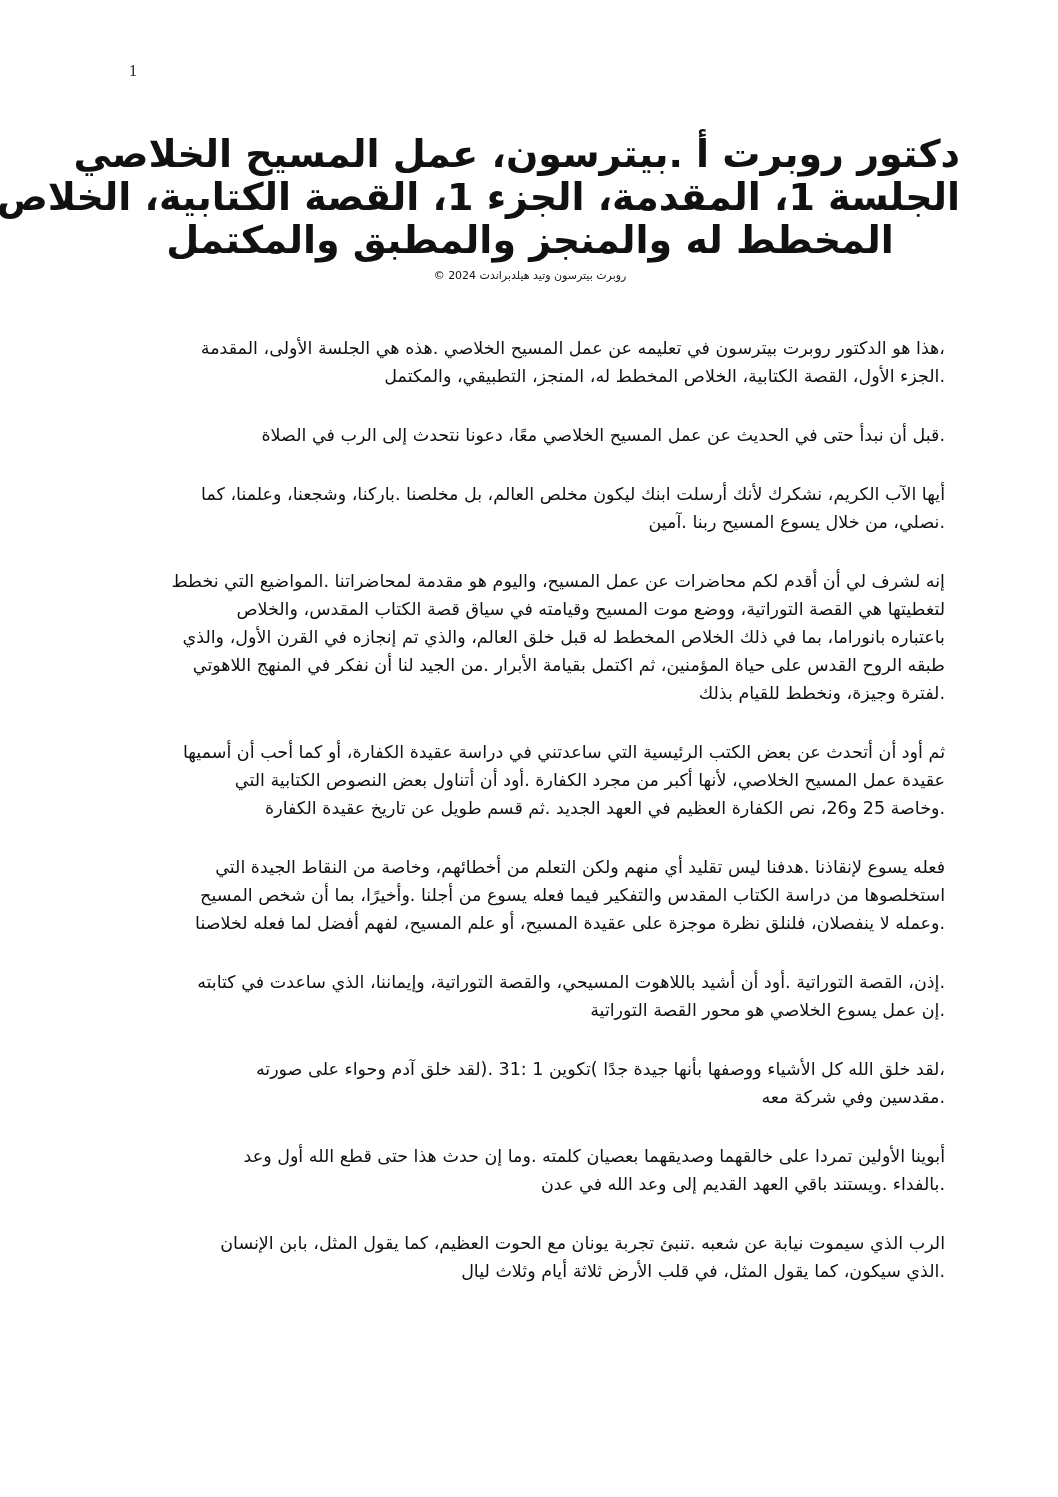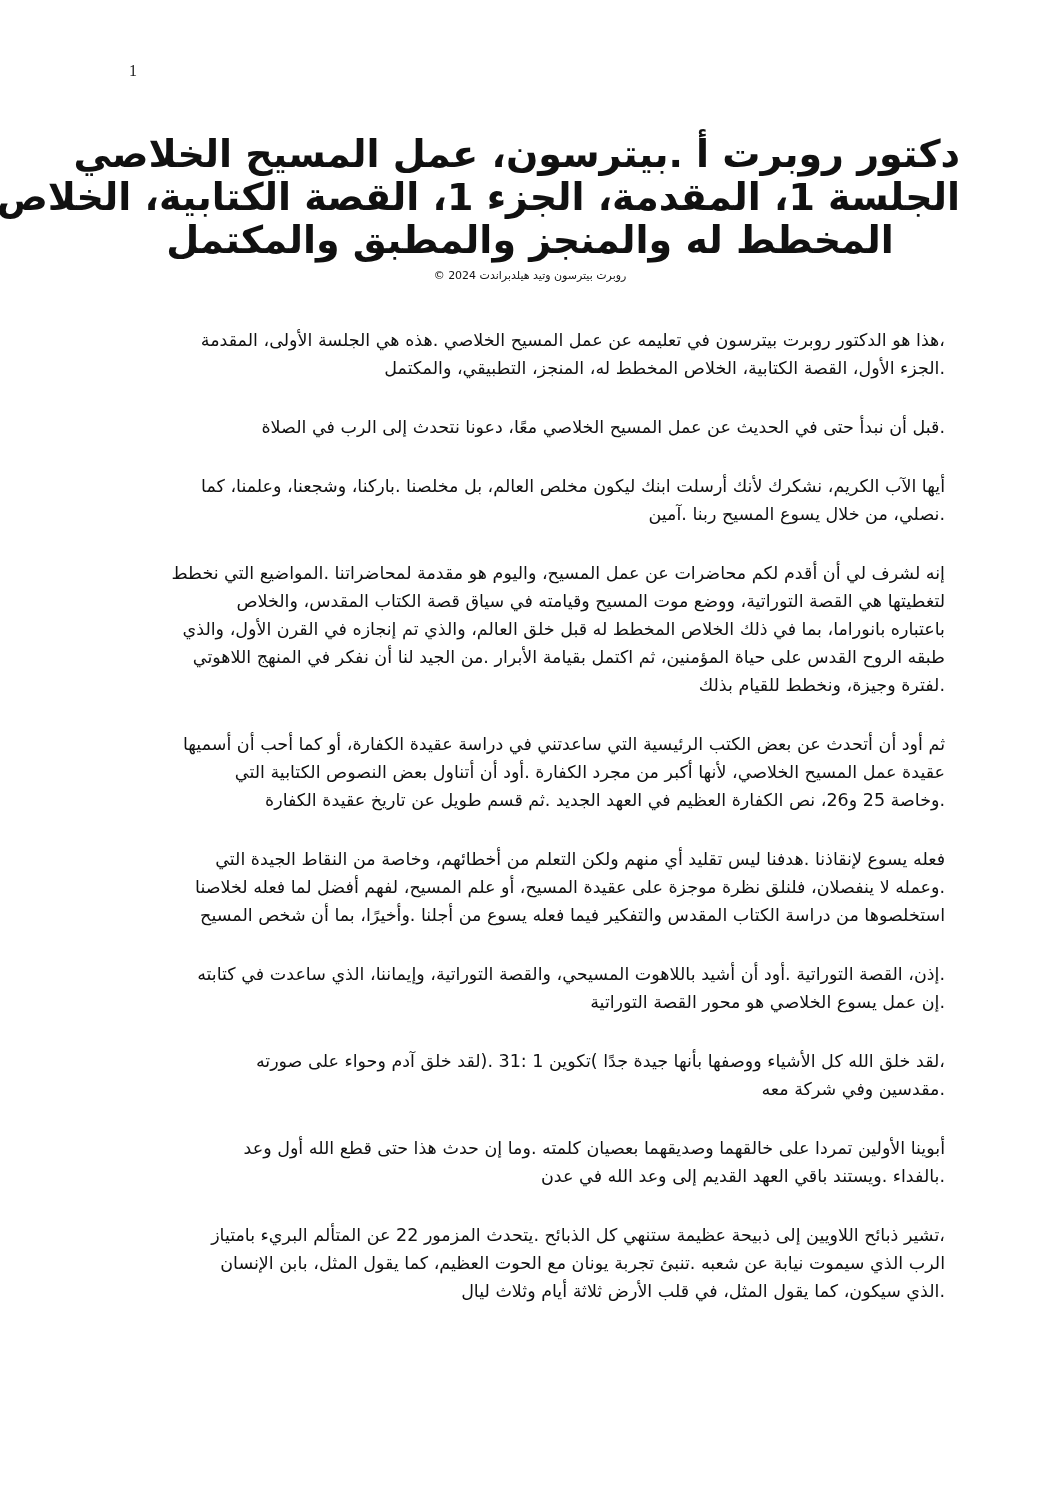--- a/index.html
+++ b/index.html
@@ -45,21 +45,21 @@
       white-space: nowrap;
     }
     .body {
       position: absolute;
       left: 130px;
       width: 815px;
       top: 318px;
       direction: rtl;
     }
     .para {
-      margin: 8px 0 31px 0;
+      margin: 16px 0 31px 0;
     }
     .line {
       font-size: 17.5px;
       line-height: 28px;
       white-space: nowrap;
       text-align: right;
       direction: rtl;
       unicode-bidi: bidi-override;
       unicode-bidi: plaintext;
     }
@@ -95,33 +95,32 @@
     <div class="line">طبقه الروح القدس على حياة المؤمنين، ثم اكتمل بقيامة الأبرار .من الجيد لنا أن نفكر في المنهج اللاهوتي</div>
     <div class="line">.لفترة وجيزة، ونخطط للقيام بذلك</div>
   </div>
   <div class="para">
     <div class="line">ثم أود أن أتحدث عن بعض الكتب الرئيسية التي ساعدتني في دراسة عقيدة الكفارة، أو كما أحب أن أسميها</div>
     <div class="line">عقيدة عمل المسيح الخلاصي، لأنها أكبر من مجرد الكفارة .أود أن أتناول بعض النصوص الكتابية التي</div>
     <div class="line">.وخاصة 25 و26، نص الكفارة العظيم في العهد الجديد .ثم قسم طويل عن تاريخ عقيدة الكفارة</div>
   </div>
   <div class="para">
     <div class="line">فعله يسوع لإنقاذنا .هدفنا ليس تقليد أي منهم ولكن التعلم من أخطائهم، وخاصة من النقاط الجيدة التي</div>
+    <div class="line">استخلصوها من دراسة الكتاب المقدس والتفكير فيما فعله يسوع من أجلنا .وأخيرًا، بما أن شخص المسيح</div>
     <div class="line">.وعمله لا ينفصلان، فلنلق نظرة موجزة على عقيدة المسيح، أو علم المسيح، لفهم أفضل لما فعله لخلاصنا</div>
-    <div class="line">استخلصوها من دراسة الكتاب المقدس والتفكير فيما فعله يسوع من أجلنا .وأخيرًا، بما أن شخص المسيح</div>
   </div>
   <div class="para">
     <div class="line">.إذن، القصة التوراتية .أود أن أشيد باللاهوت المسيحي، والقصة التوراتية، وإيماننا، الذي ساعدت في كتابته</div>
     <div class="line">.إن عمل يسوع الخلاصي هو محور القصة التوراتية</div>
   </div>
   <div class="para">
     <div class="line">،لقد خلق الله كل الأشياء ووصفها بأنها جيدة جدًا )تكوين 1 :31 .(لقد خلق آدم وحواء على صورته</div>
     <div class="line">.مقدسين وفي شركة معه</div>
   </div>
   <div class="para">
     <div class="line">أبوينا الأولين تمردا على خالقهما وصديقهما بعصيان كلمته .وما إن حدث هذا حتى قطع الله أول وعد</div>
     <div class="line">.بالفداء .ويستند باقي العهد القديم إلى وعد الله في عدن</div>
   </div>
   <div class="para">
-    <div class="line">،تشير ذبائح اللاويين إلى ذبيحة عظيمة ستنهي كل الذبائح .يتحدث المزمور 22 عن المتألم البريء بامتياز</div>
     <div class="line">الرب الذي سيموت نيابة عن شعبه .تنبئ تجربة يونان مع الحوت العظيم، كما يقول المثل، بابن الإنسان</div>
     <div class="line">.الذي سيكون، كما يقول المثل، في قلب الأرض ثلاثة أيام وثلاث ليال</div>
   </div>
 </div>
 
 </body></html>

